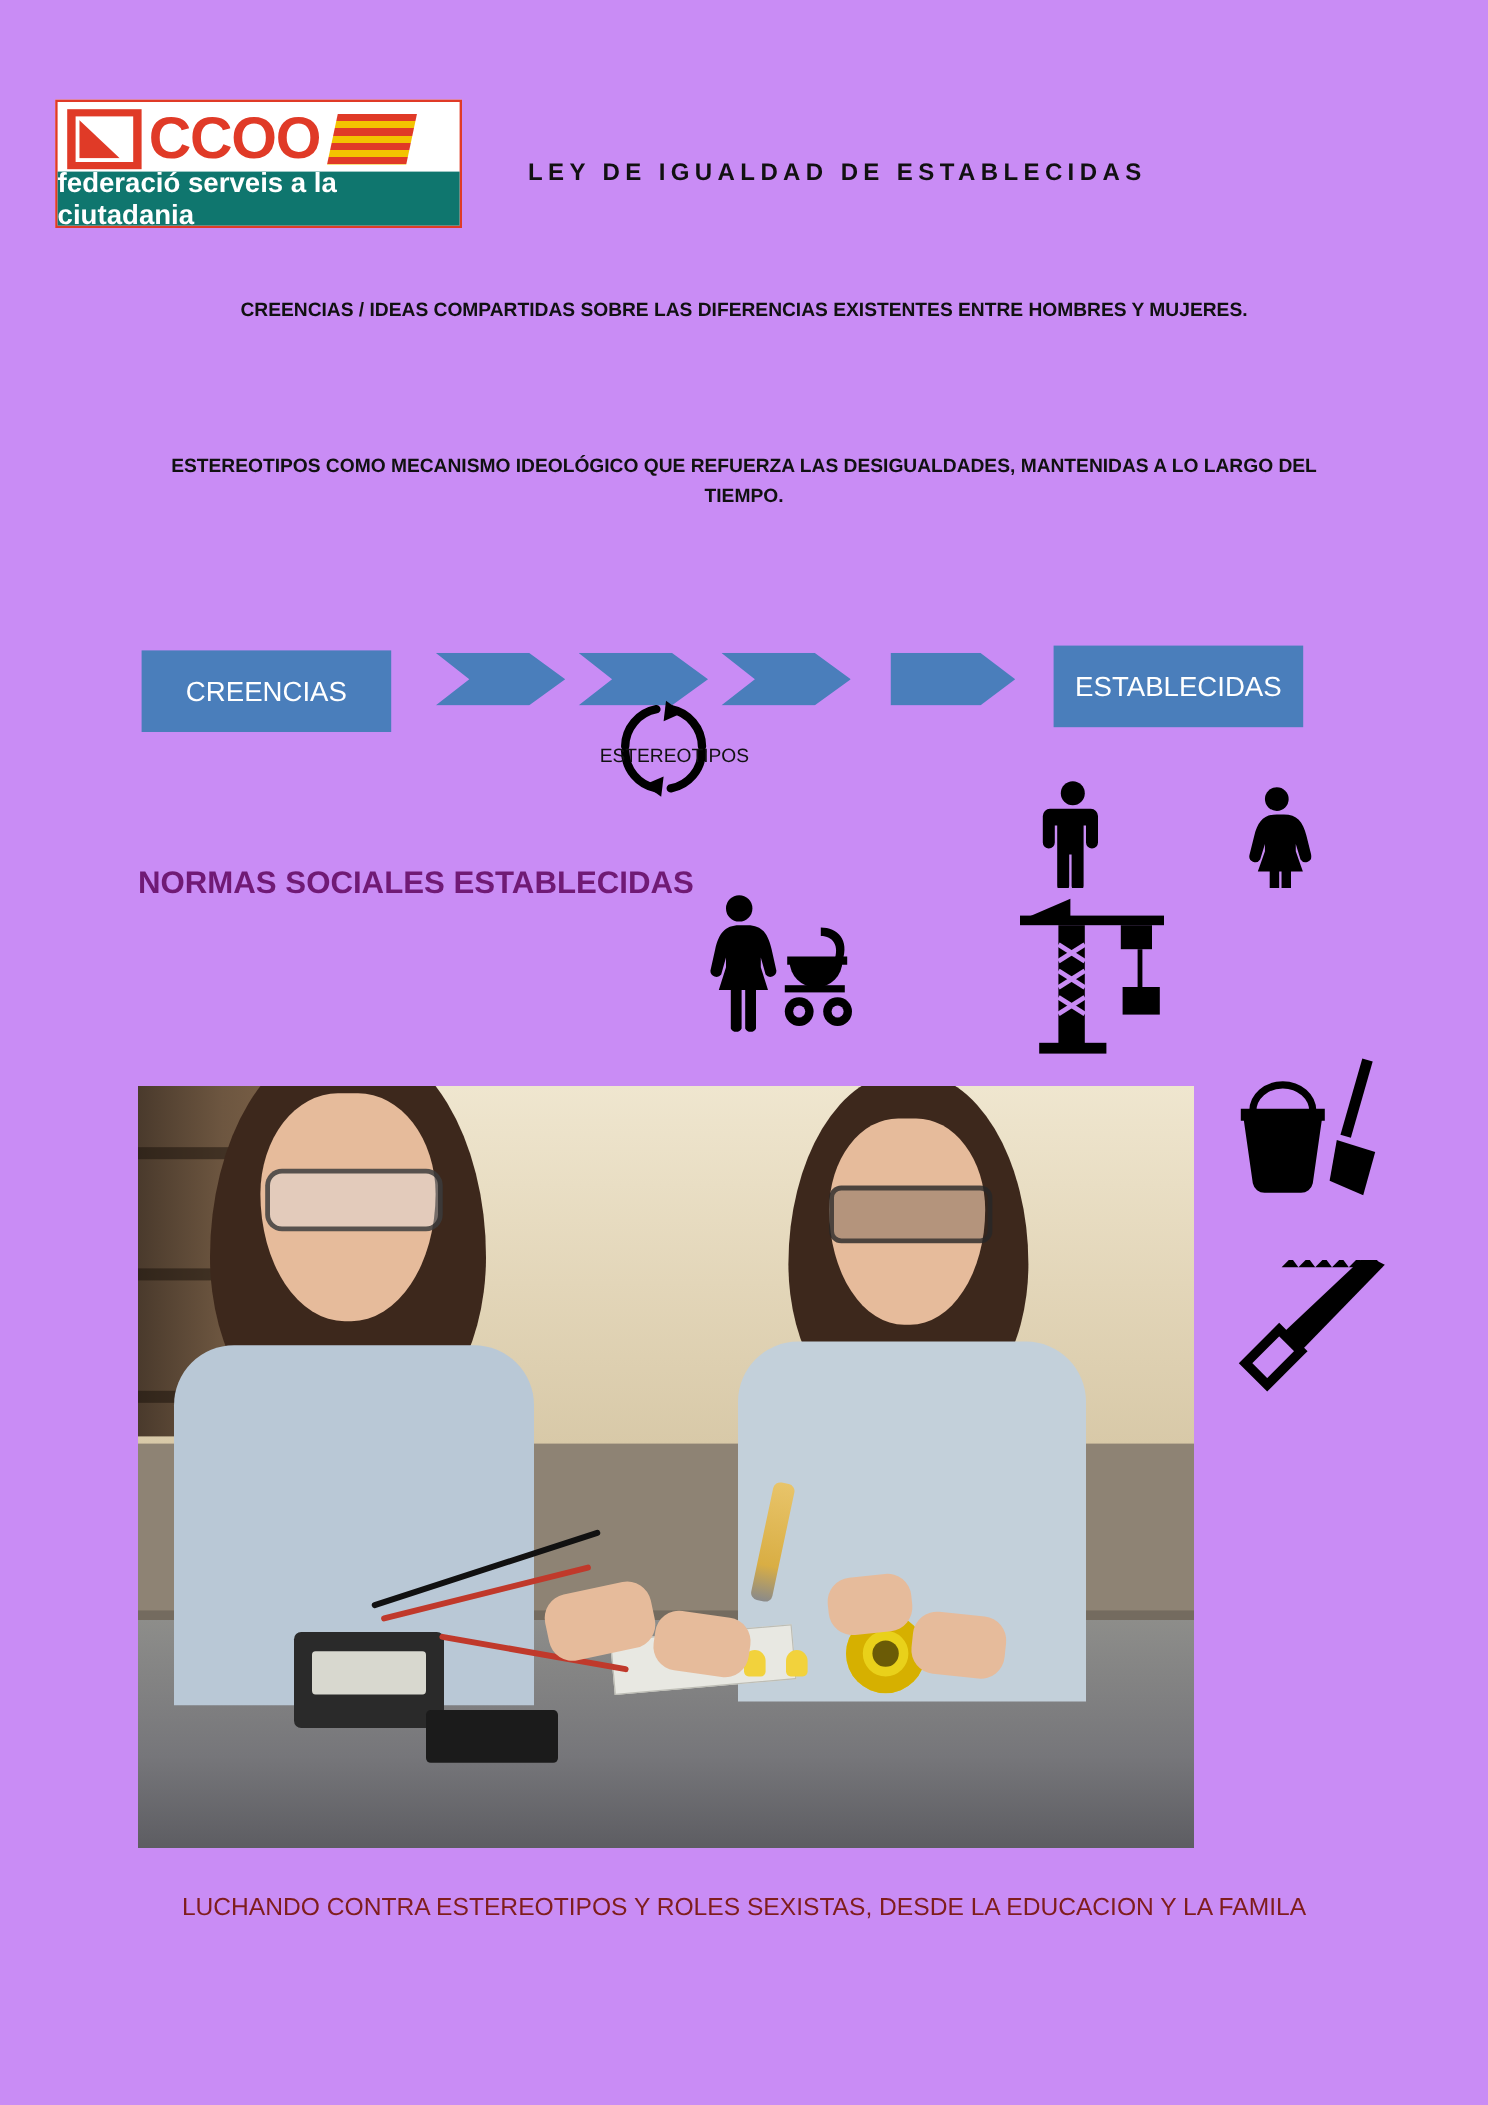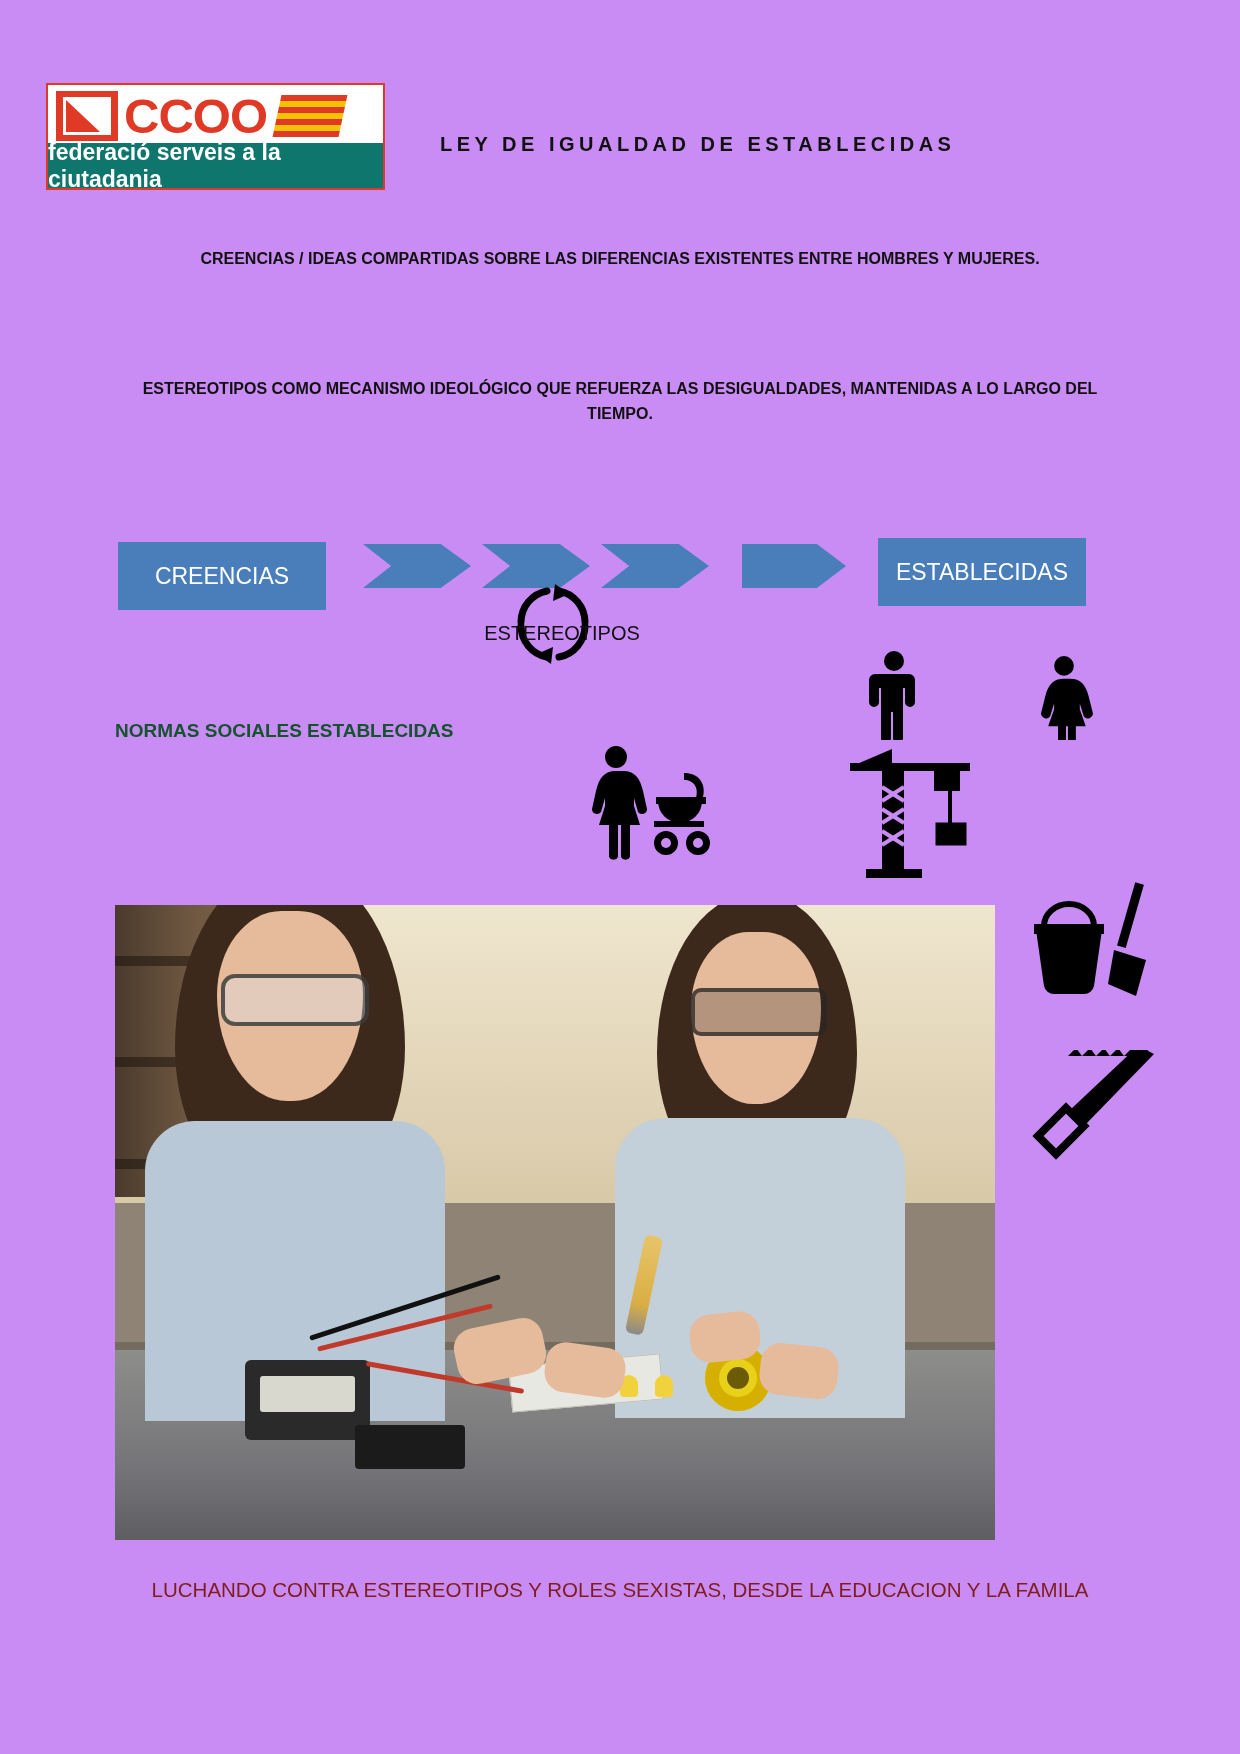--- a/index.html
+++ b/index.html
@@ -179,31 +179,31 @@
     width: 100px;
     height: 100px;
   }
 
   .label-estereotipos {
     position: absolute;
     left: 462px;
     top: 622px;
     width: 200px;
     text-align: center;
-    font-size: 20px;
+    font-size: 16px;
     color: #111;
   }
 
   .label-normas {
     position: absolute;
     left: 115px;
     top: 720px;
-    font-size: 19px;
+    font-size: 26px;
     font-weight: bold;
-    color: #14532d;
+    color: #701a75;
   }
 
   
   .picto {
     position: absolute;
     color: #000;
   }
   .picto-man     { left: 862px; top: 650px;  width: 64px;  height: 90px; }
   .picto-woman   { left: 1035px; top: 655px; width: 58px;  height: 85px; }
   .picto-stroller{ left: 580px;  top: 745px; width: 150px; height: 120px; }

